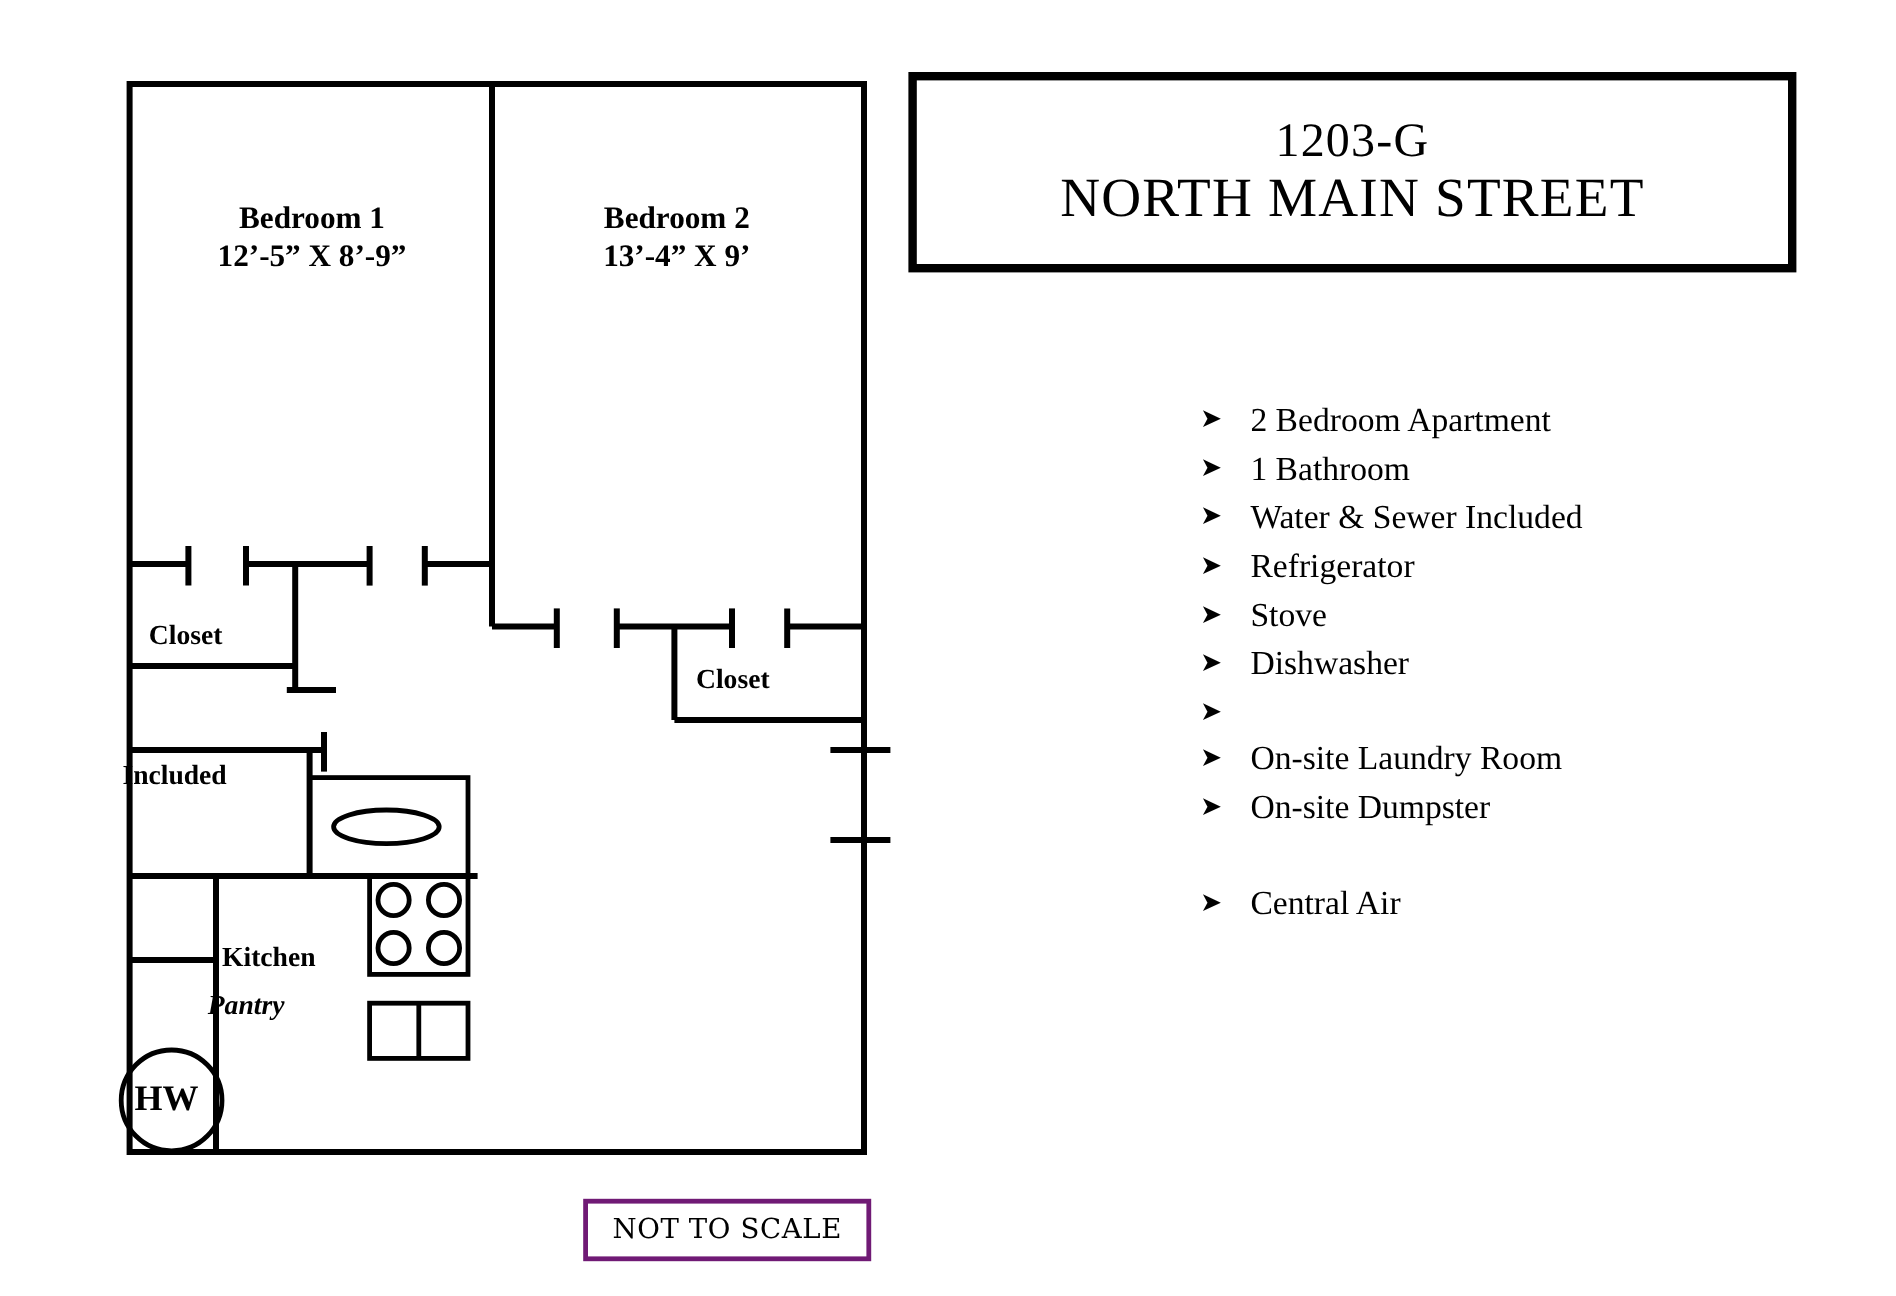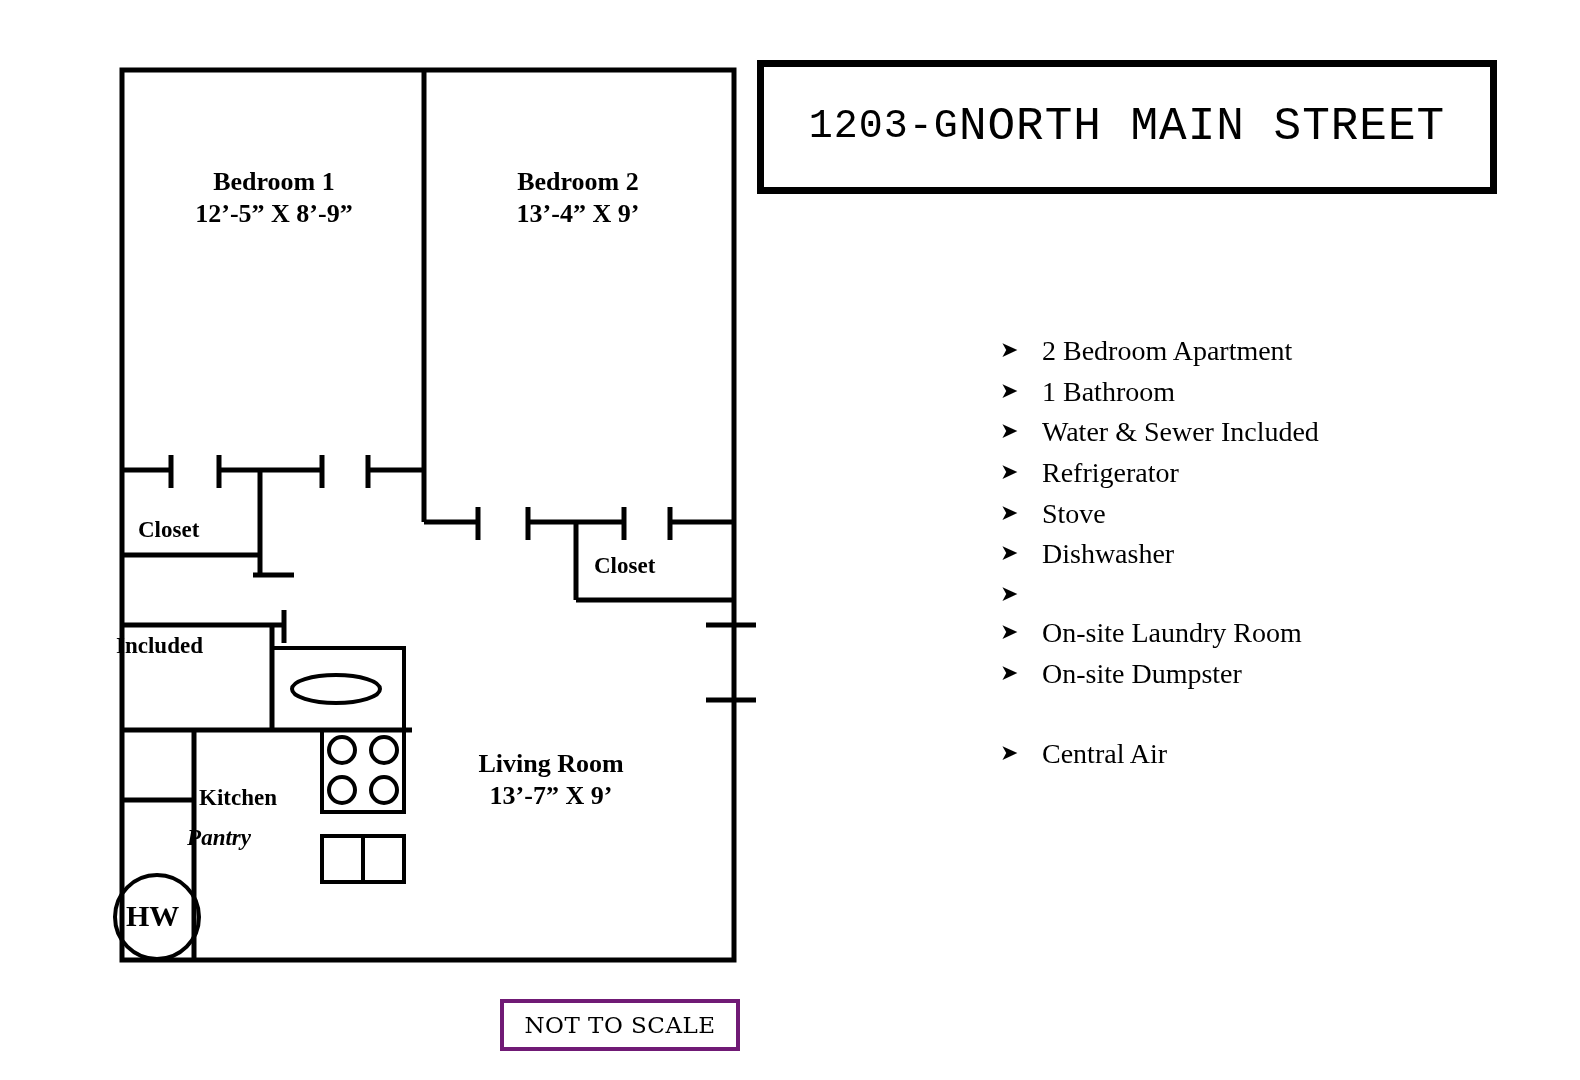--- a/index.html
+++ b/index.html
@@ -12,21 +12,21 @@
     height: 1080px;
     position: relative;
     font-family: "Liberation Serif", serif;
     color: #000000;
     overflow: hidden;
   }
 
   
   #floorplan {
     position: absolute;
-    left: 16px;
+    left: 2px;
     top: 0;
     width: 760px;
     height: 1080px;
   }
 
   .room-label {
     position: absolute;
     text-align: center;
     font-weight: bold;
     line-height: 1.22;
@@ -87,28 +87,28 @@
     font-size: 23px;
     letter-spacing: 0.5px;
   }
 
   
   #title-box {
     position: absolute;
     left: 757px;
     top: 60px;
     width: 740px;
-    height: 134px;
+    height: 167px;
     border: 7px solid #000;
     box-sizing: border-box;
     display: flex;
-    flex-direction: row;
+    flex-direction: column;
     align-items: center;
     justify-content: center;
-    font-family: Liberation Mono, monospace;
+    font-family: Liberation Serif, serif;
   }
   #title-line1 {
     font-size: 40px;
     letter-spacing: 1px;
     line-height: 1.1;
   }
   #title-line2 {
     font-size: 46px;
     letter-spacing: 1px;
     line-height: 1.15;
@@ -214,24 +214,20 @@
   <div class="room-label" id="bedroom1-label">
     <span class="name">Bedroom 1</span>
     <span class="dims">12’-5” X 8’-9”</span>
   </div>
 
   <div class="room-label" id="bedroom2-label">
     <span class="name">Bedroom 2</span>
     <span class="dims">13’-4” X 9’</span>
   </div>
 
-  <div class="room-label" id="livingroom-label">
-    <span class="name">Living Room</span>
-    <span class="dims">13’-7” X 9’</span>
-  </div>
 
   <div class="room-label" id="closet1-label">Closet</div>
   <div class="room-label" id="closet2-label">Closet</div>
   <div class="room-label" id="bathroom-label">Included</div>
   <div class="room-label" id="kitchen-label">Kitchen</div>
   <div class="room-label" id="pantry-label">Pantry</div>
   <div class="room-label" id="hw-label">HW</div>
 
   <div id="not-to-scale">NOT TO SCALE</div>
 </div>

